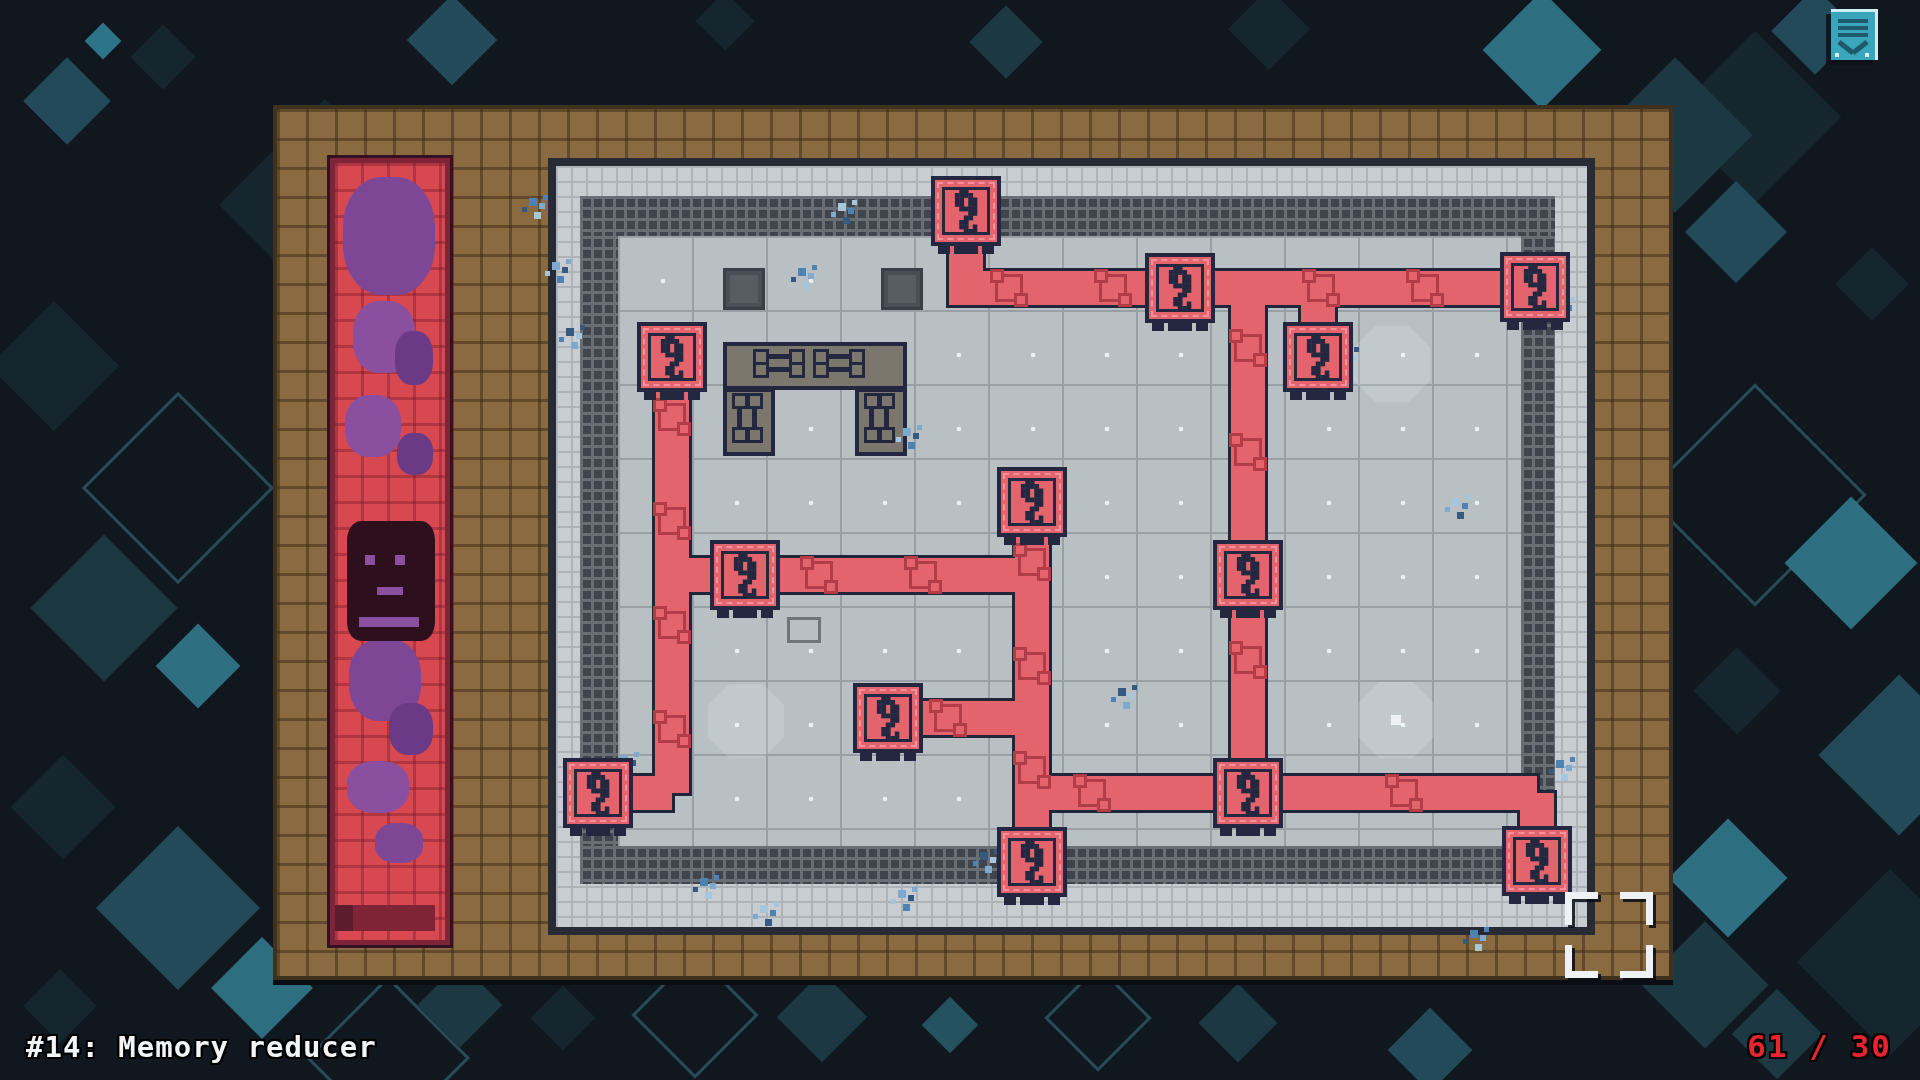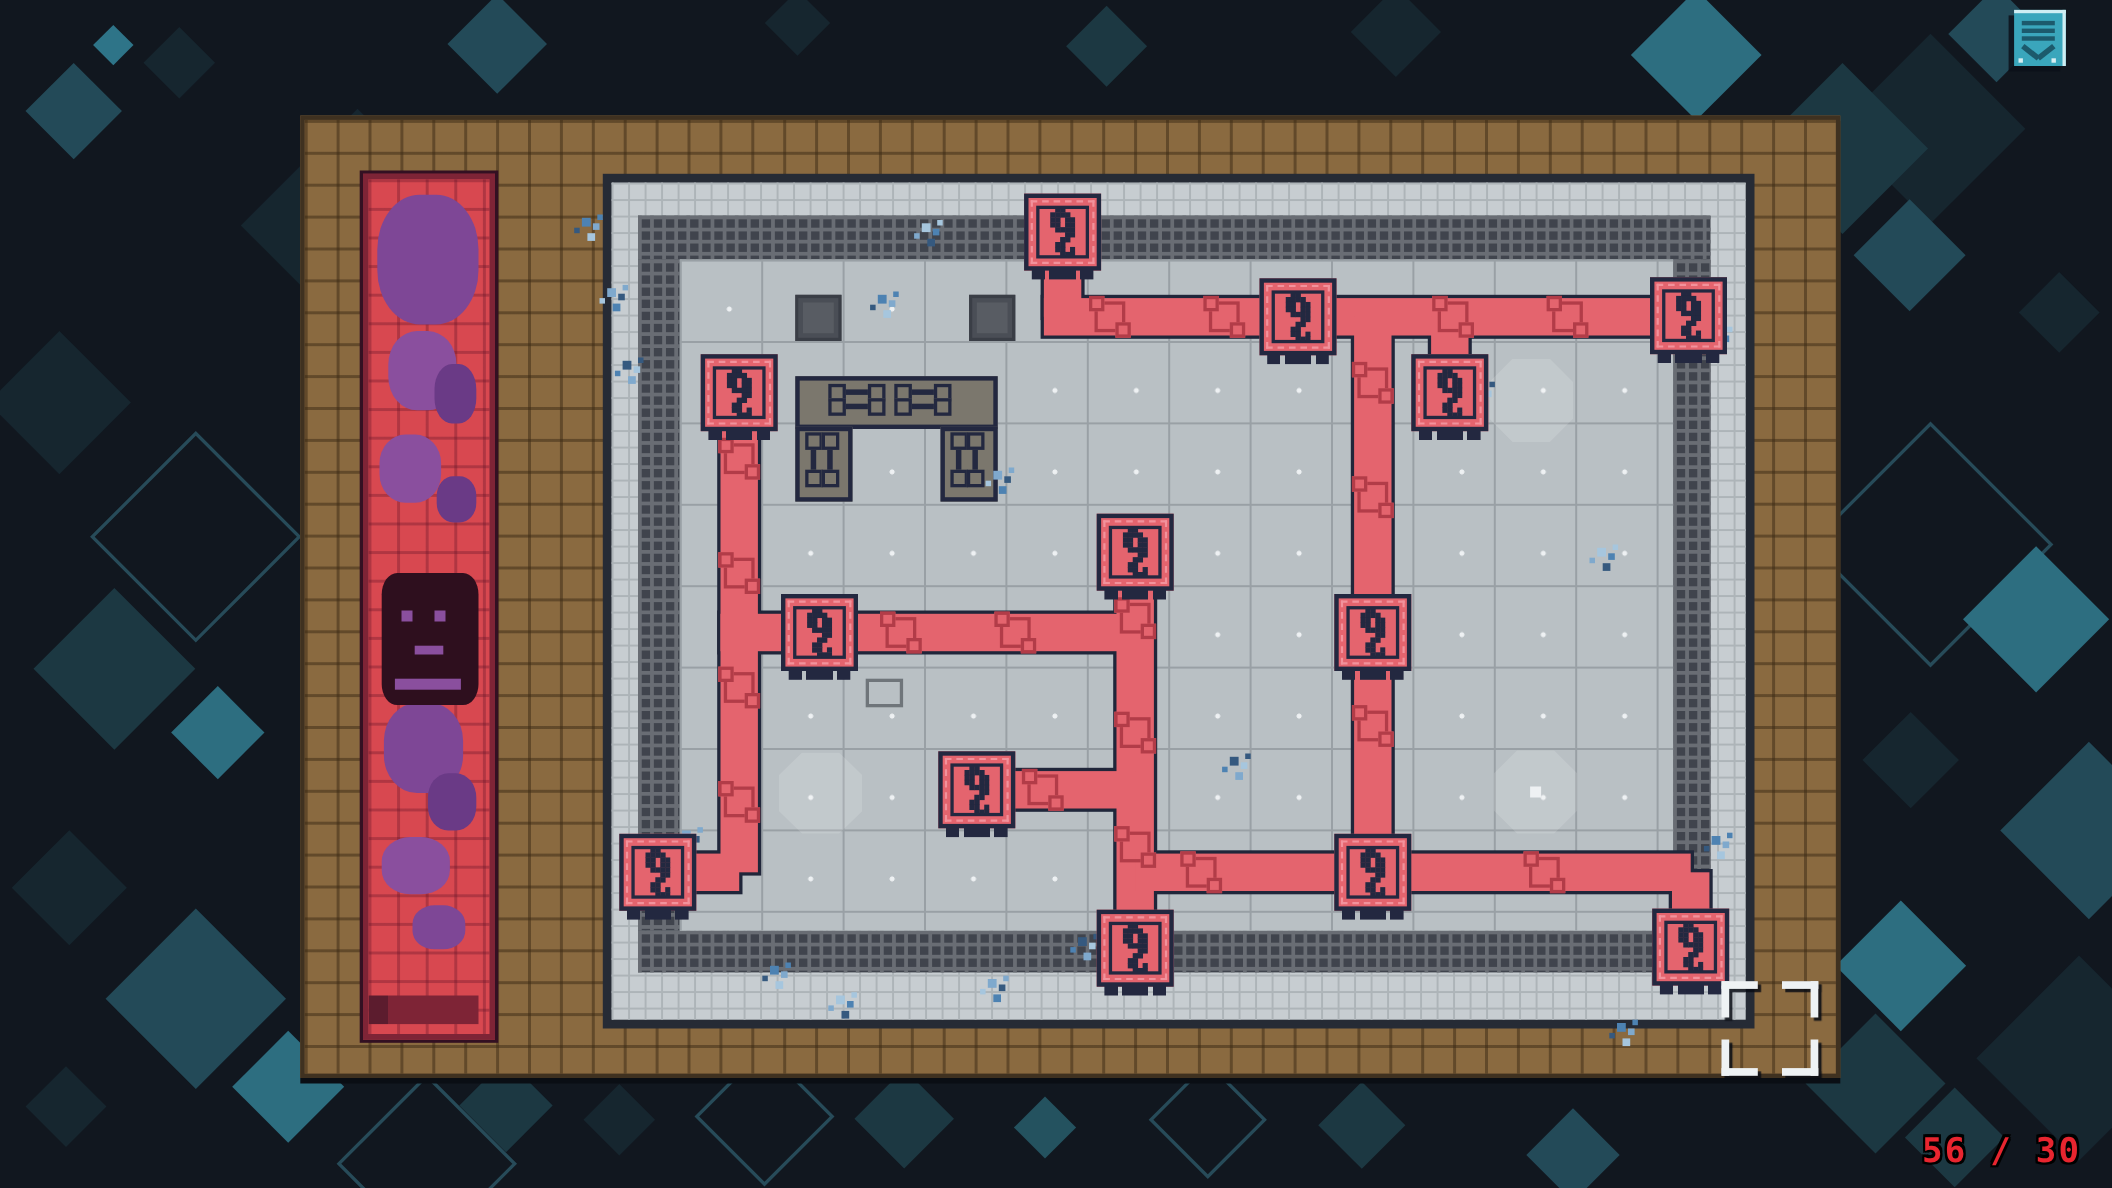--- a/index.html
+++ b/index.html
@@ -820,14 +820,15 @@
   <button id="menu-btn" style="background: rgb(58, 166, 188);">
     <span class="bar" style="top:7px;"></span>
     <span class="bar" style="top:14px;"></span>
     <span class="bar" style="top:21px;"></span>
     <span class="ch" style="left:6px;top:33px;transform:rotate(38deg);"></span>
     <span class="ch" style="right:6px;top:33px;transform:rotate(-38deg);"></span>
     <span class="dot" style="left:4px;"></span>
     <span class="dot" style="right:6px;"></span>
   </button>
 
-  <div id="counter" class="hudtext" style="color: rgb(232, 37, 47);">56 / 30</div>
+  <div id="level-label" class="hudtext">#14: Memory reducer</div>
+  <div id="counter" class="hudtext" style="color: rgb(232, 37, 47);">61 / 30</div>
 </div>
 
 </body></html>

